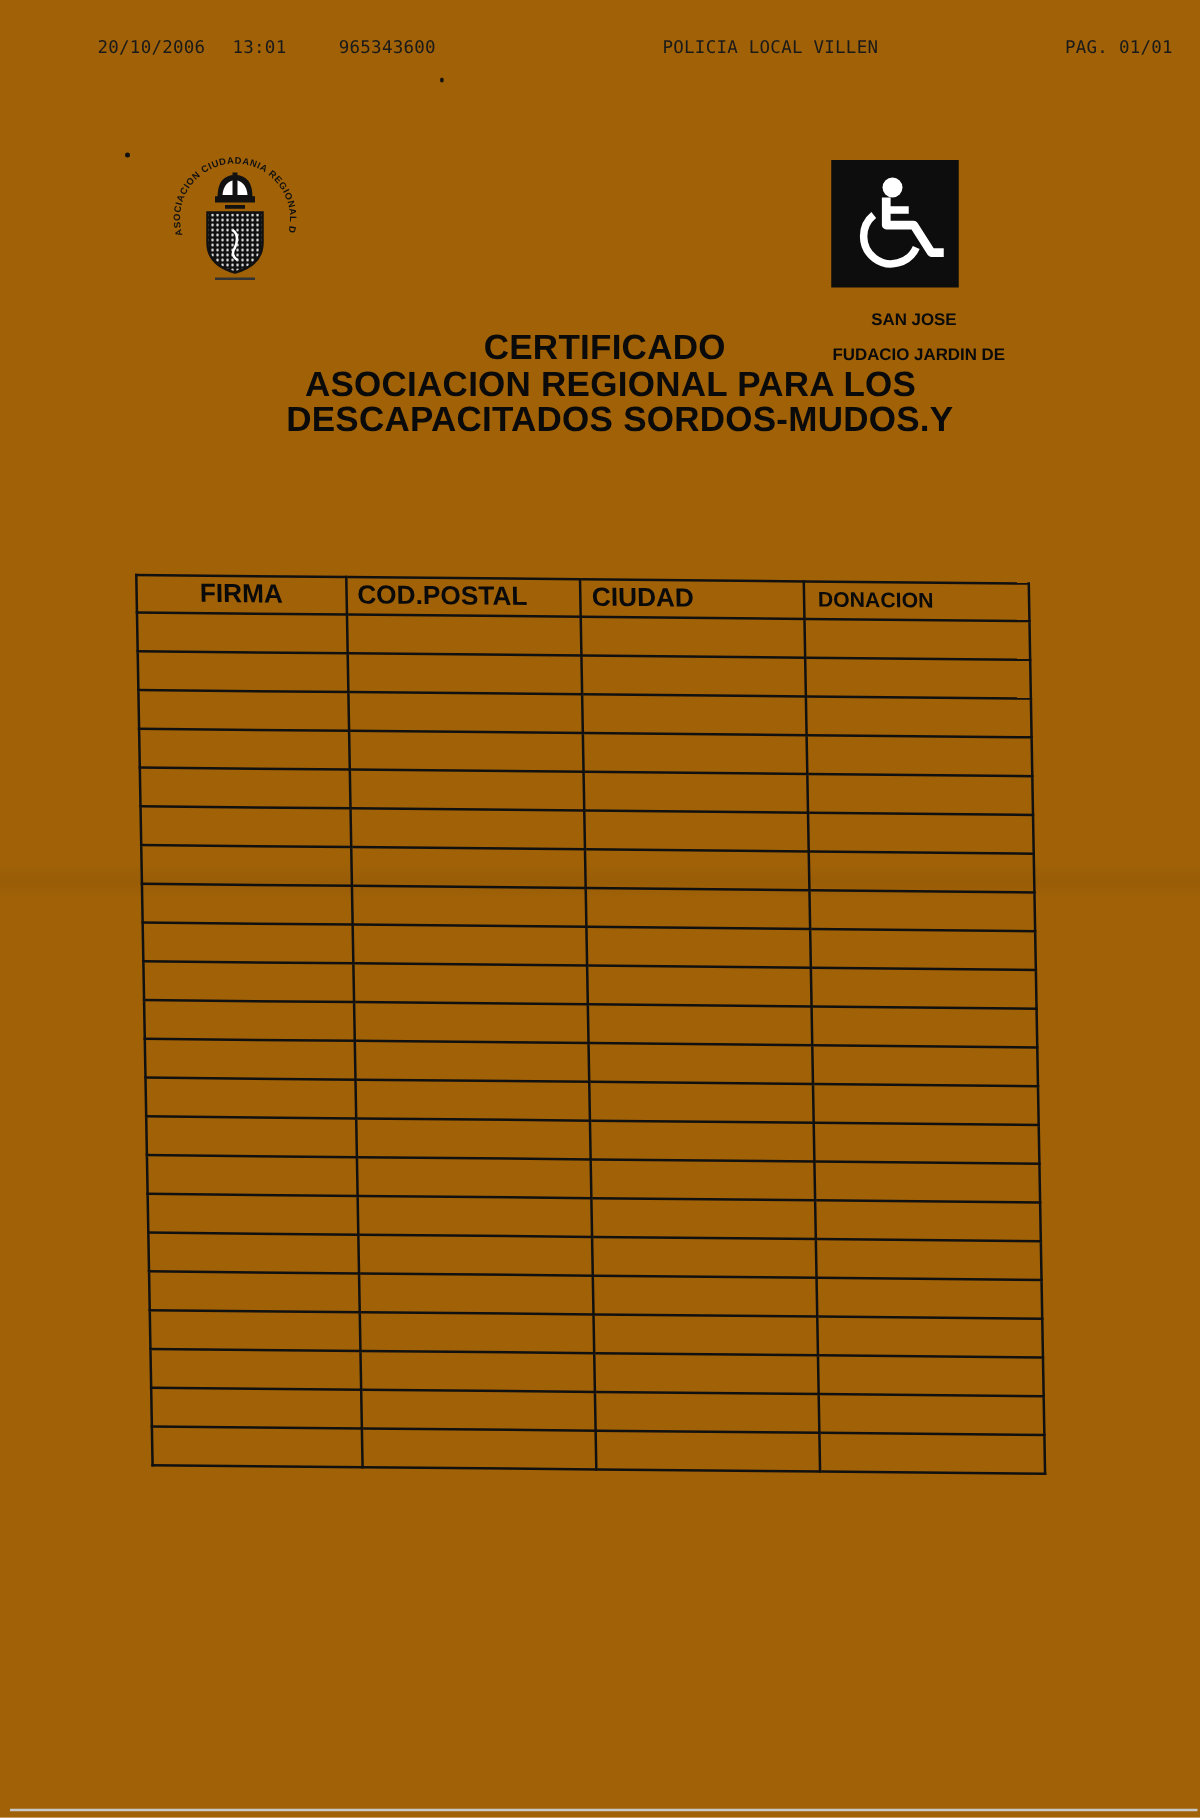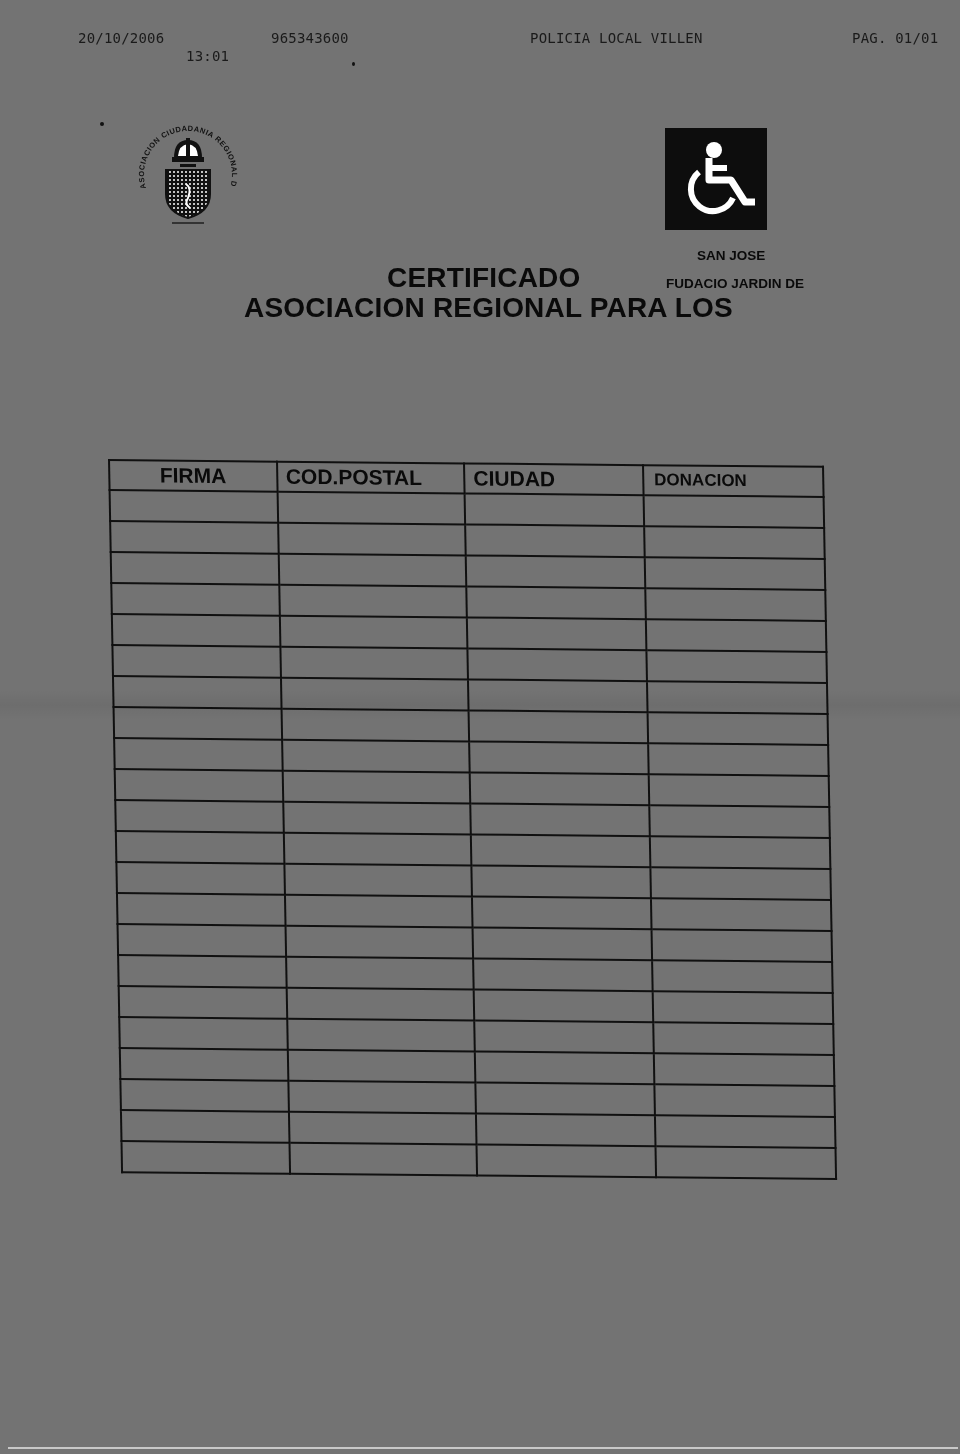--- a/index.html
+++ b/index.html
@@ -12,36 +12,36 @@
       height: 1454px;
       position: relative;
       overflow: hidden;
       font-family: "Liberation Sans", sans-serif;
       color: #0a0a0a;
     }
     .page {
       position: absolute;
       left: 0; top: 0;
       width: 960px; height: 1454px;
-      background: #737373;
+      background: #a16207;
     }
     .fax-header {
       position: absolute;
       top: 30px;
       left: 0;
       width: 960px;
       height: 20px;
       font-family: "DejaVu Sans Mono", monospace;
       font-size: 14px;
       letter-spacing: 0.2px;
       color: #1a1a1a;
     }
     .fax-header span { position: absolute; top: 0; white-space: nowrap; }
     .fax-date { left: 78px; }
-    .fax-time { left: 186px; margin-top: 18px; }
+    .fax-time { left: 186px; }
     .fax-phone { left: 271px; }
     .fax-sender { left: 530px; text-align: center; }
     .fax-page { left: 852px; }
 
     .speck { position: absolute; background: #111; border-radius: 50%; }
 
     .seal {
       position: absolute;
       left: 132px; top: 118px;
       width: 112px; height: 112px;
@@ -162,20 +162,21 @@
       <path d="M44 40 L62 40" stroke="#fff" stroke-width="6"></path>
       <path d="M34 44 A 22 22 0 1 0 68 70" stroke="#fff" stroke-width="6" fill="none"></path>
     </svg>
   </div>
 
   <div class="org-right org-san-jose">SAN JOSE</div>
   <div class="org-right org-fudacio">FUDACIO JARDIN DE</div>
 
   <div class="t-line t-certificado">CERTIFICADO</div>
   <div class="t-line t-line1">ASOCIACION REGIONAL PARA LOS</div>
+  <div class="t-line t-line2">DESCAPACITADOS SORDOS-MUDOS.Y</div>
 
   <table class="signature-table">
     <thead>
       <tr>
         <th class="col-firma">FIRMA</th>
         <th class="col-cp">COD.POSTAL</th>
         <th class="col-ciudad">CIUDAD</th>
         <th class="col-donacion">DONACION</th>
       </tr>
     </thead>

